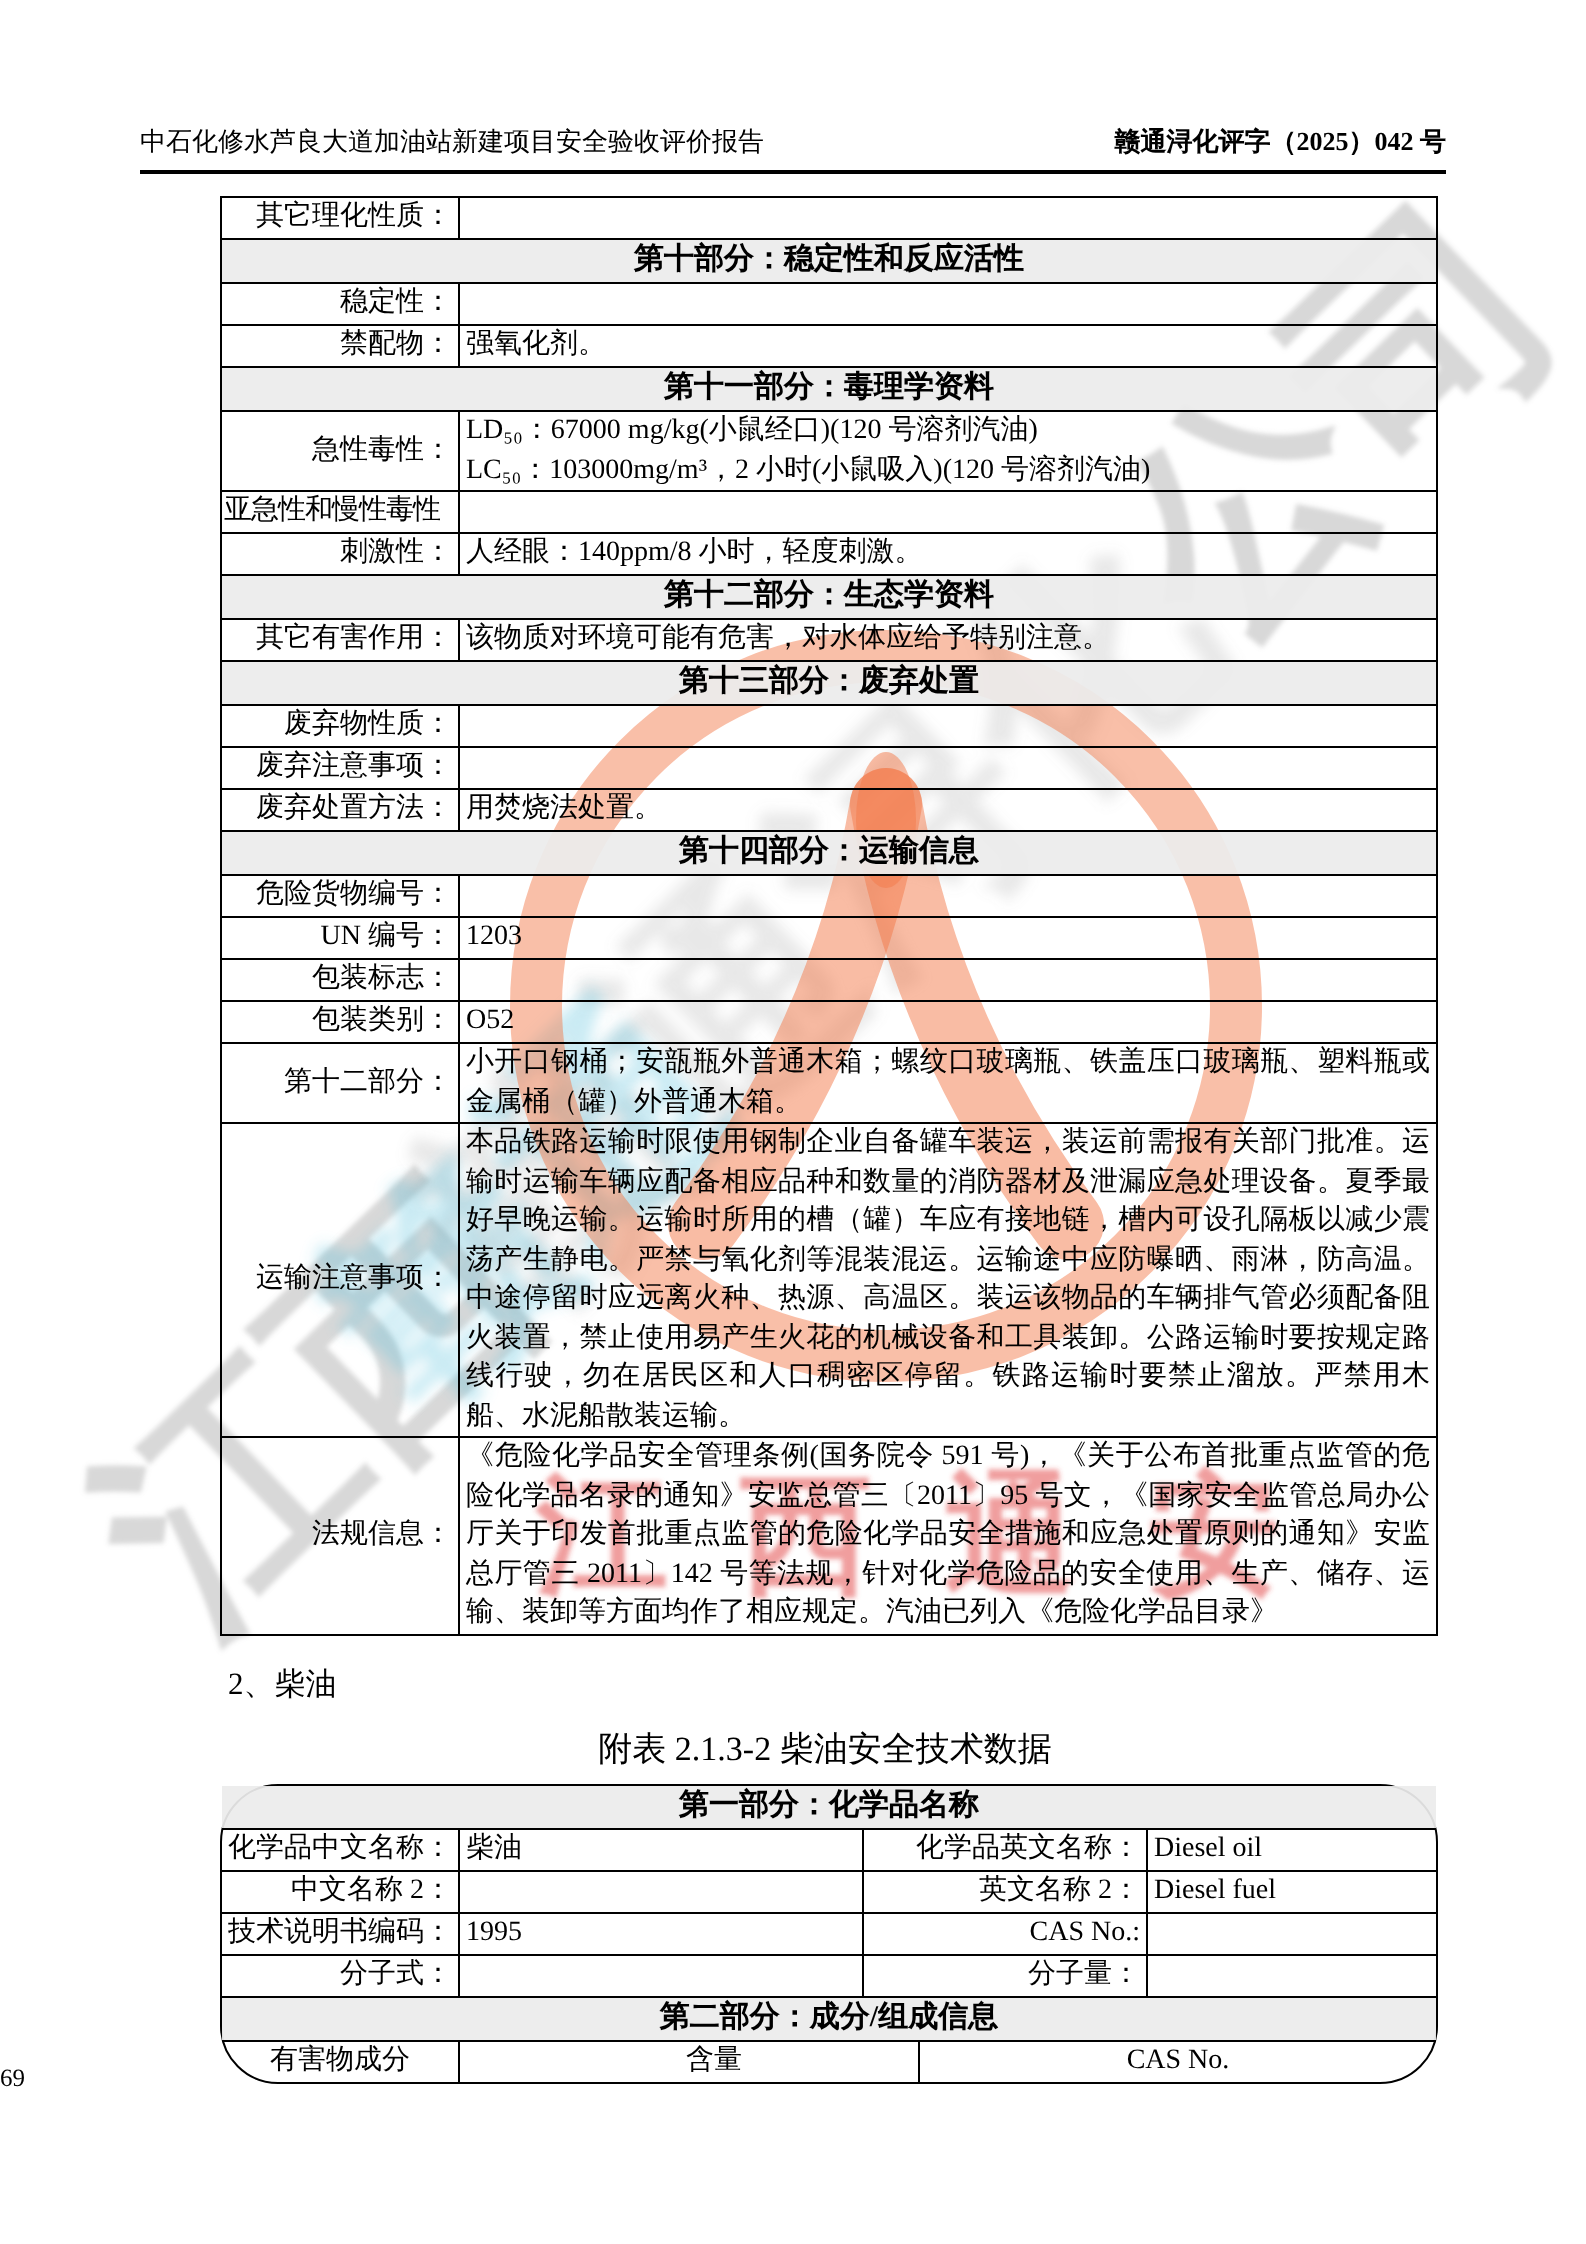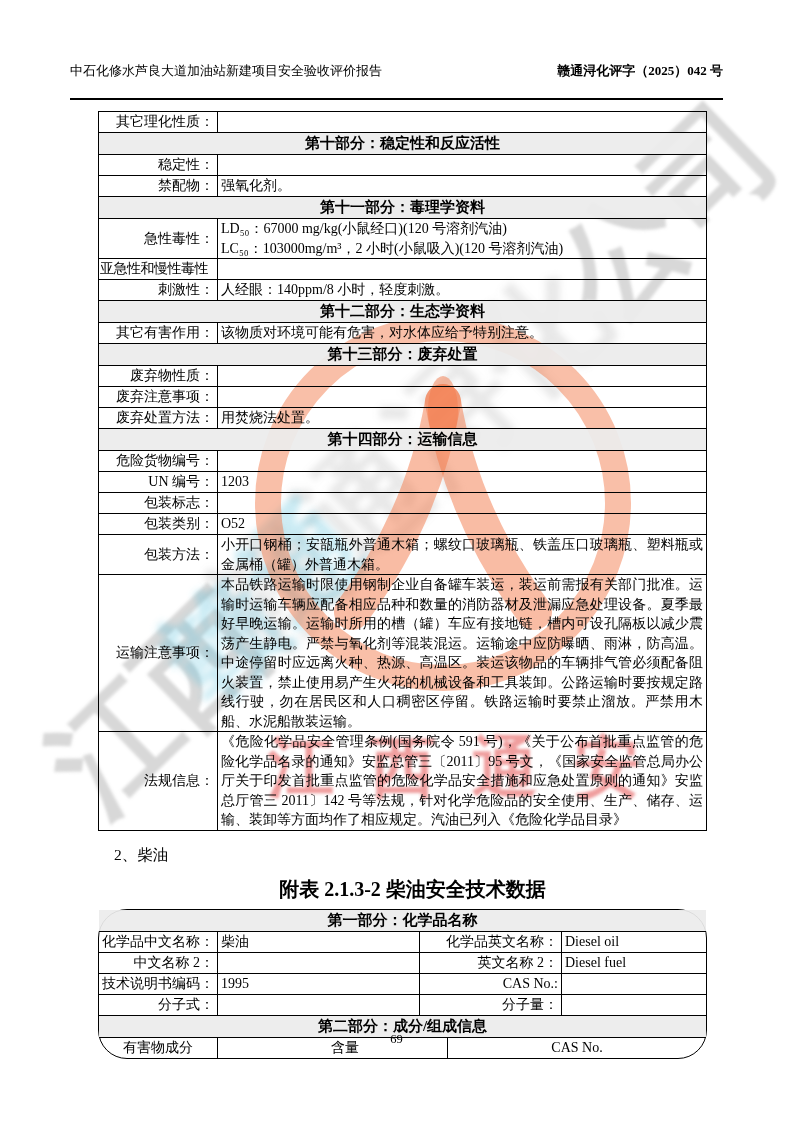--- a/index.html
+++ b/index.html
@@ -1,45 +1,45 @@
 <!DOCTYPE html>
 <html><head>
 <meta charset="utf-8">
 <style>
   html,body{margin:0;padding:0;background:#888;}
   .page{position:relative;width:793px;height:1122px;margin:0 auto;background:#fff;overflow:hidden;
         font-family:"Liberation Serif",serif;color:#000;}
   .watermark{position:absolute;left:0;top:0;z-index:0;pointer-events:none;}
   .content{position:relative;z-index:1;padding:62px 70px 0 70px;}
   .doc-header{display:flex;justify-content:space-between;align-items:flex-end;
-              border-bottom:2px solid #000;padding-bottom:18px;font-size:13px;}
+              border-bottom:2px solid #000;padding-bottom:5px;font-size:13px;}
   .doc-header .hdr-right{font-weight:bold;}
-  .doc-table{border:1px solid #000;width:609px;margin-left:28px;box-sizing:border-box;}
+  .doc-table{border:1px solid #000;width:609px;margin-left:40px;box-sizing:border-box;}
   .t1{margin-top:11px;}
   .t2{margin-top:6px;border-radius:29px;}
   .t-row{display:flex;align-items:stretch;}
   .t-row + .t-row{border-top:1px solid #000;}
   .t-cell{padding:0 3px;font-size:14px;line-height:19.5px;min-height:20px;box-sizing:border-box;}
   .t-cell + .t-cell{border-left:1px solid #000;}
   .lbl{width:118px;flex:none;display:flex;align-items:center;justify-content:flex-end;text-align:right;}
   .lbl.noc{justify-content:flex-start;text-align:left;letter-spacing:-0.5px;padding-left:1px;}
   .val{flex:1;display:flex;flex-direction:column;justify-content:center;}
   .val.justify{text-align:justify;}
   .sec{flex:1;text-align:center;font-weight:bold;background:rgba(236,236,236,0.93);
        font-size:15px;line-height:21px;min-height:21px;}
   .f4-l1{width:118px;flex:none;display:flex;align-items:center;justify-content:flex-end;text-align:right;}
   .f4-v1{width:202px;flex:none;display:flex;align-items:center;}
   .f4-l2{width:142px;flex:none;display:flex;align-items:center;justify-content:flex-end;text-align:right;padding-left:20px;}
   .f4-v2{flex:1;display:flex;align-items:center;}
   .g1{width:118px;flex:none;text-align:center;}
   .g2{width:230px;flex:none;text-align:center;padding-left:28px;}
   .g3{flex:1;text-align:center;}
   .item-heading{margin:14px 0 0 44px;font-size:15.5px;}
-  .table-title{width:609px;margin:10px 0 0 38px;text-align:center;font-weight:bold;font-size:20px;}
-  .page-number{position:absolute;top:1032px;left:0;right:0;text-align:center;font-size:12.5px;z-index:1;}
+  .table-title{width:609px;margin:10px 0 0 38px;text-align:center;font-weight:normal;font-size:17px;}
+  .page-number{position:absolute;top:1032px;left:0;right:0;font-size:12.5px;z-index:1;}
 </style>
 </head>
 <body>
 
 <div class="page">
 
   <svg class="watermark" width="793" height="1122" viewBox="0 0 793 1122">
     <defs>
       <filter id="b1" x="-40%" y="-40%" width="180%" height="180%">
           <feGaussianBlur stdDeviation="3.5"></feGaussianBlur>
@@ -140,21 +140,21 @@
         </div>
         <div class="t-row">
           <div class="t-cell lbl">包装标志：</div>
           <div class="t-cell val"></div>
         </div>
         <div class="t-row">
           <div class="t-cell lbl">包装类别：</div>
           <div class="t-cell val">O52</div>
         </div>
         <div class="t-row">
-          <div class="t-cell lbl">包装方法：</div>
+          <div class="t-cell lbl">第十二部分：</div>
           <div class="t-cell val justify">小开口钢桶；安瓿瓶外普通木箱；螺纹口玻璃瓶、铁盖压口玻璃瓶、塑料瓶或金属桶（罐）外普通木箱。</div>
         </div>
         <div class="t-row">
           <div class="t-cell lbl">运输注意事项：</div>
           <div class="t-cell val justify">本品铁路运输时限使用钢制企业自备罐车装运，装运前需报有关部门批准。运输时运输车辆应配备相应品种和数量的消防器材及泄漏应急处理设备。夏季最好早晚运输。运输时所用的槽（罐）车应有接地链，槽内可设孔隔板以减少震荡产生静电。严禁与氧化剂等混装混运。运输途中应防曝晒、雨淋，防高温。中途停留时应远离火种、热源、高温区。装运该物品的车辆排气管必须配备阻火装置，禁止使用易产生火花的机械设备和工具装卸。公路运输时要按规定路线行驶，勿在居民区和人口稠密区停留。铁路运输时要禁止溜放。严禁用木船、水泥船散装运输。</div>
         </div>
         <div class="t-row">
           <div class="t-cell lbl">法规信息：</div>
           <div class="t-cell val justify">《危险化学品安全管理条例(国务院令 591 号)，《关于公布首批重点监管的危险化学品名录的通知》安监总管三〔2011〕95 号文，《国家安全监管总局办公厅关于印发首批重点监管的危险化学品安全措施和应急处置原则的通知》安监总厅管三 2011〕142 号等法规，针对化学危险品的安全使用、生产、储存、运输、装卸等方面均作了相应规定。汽油已列入《危险化学品目录》</div>
         </div>

